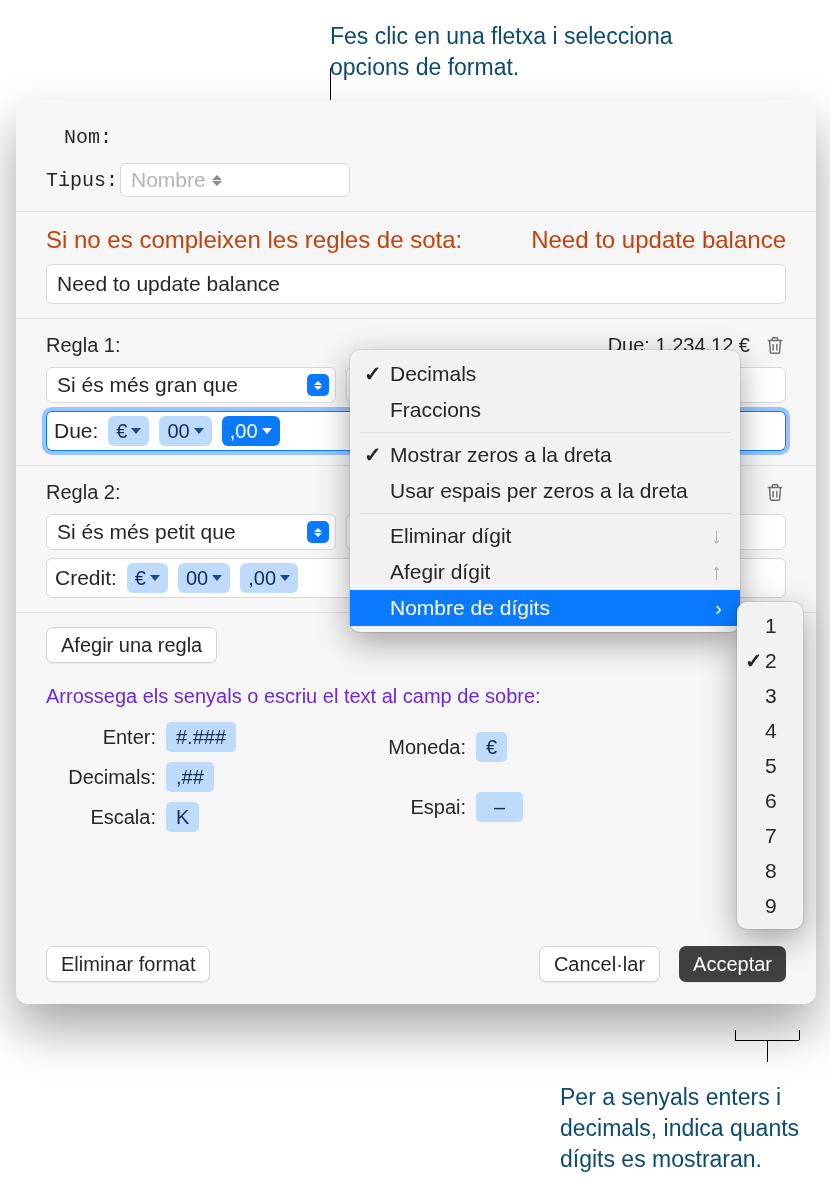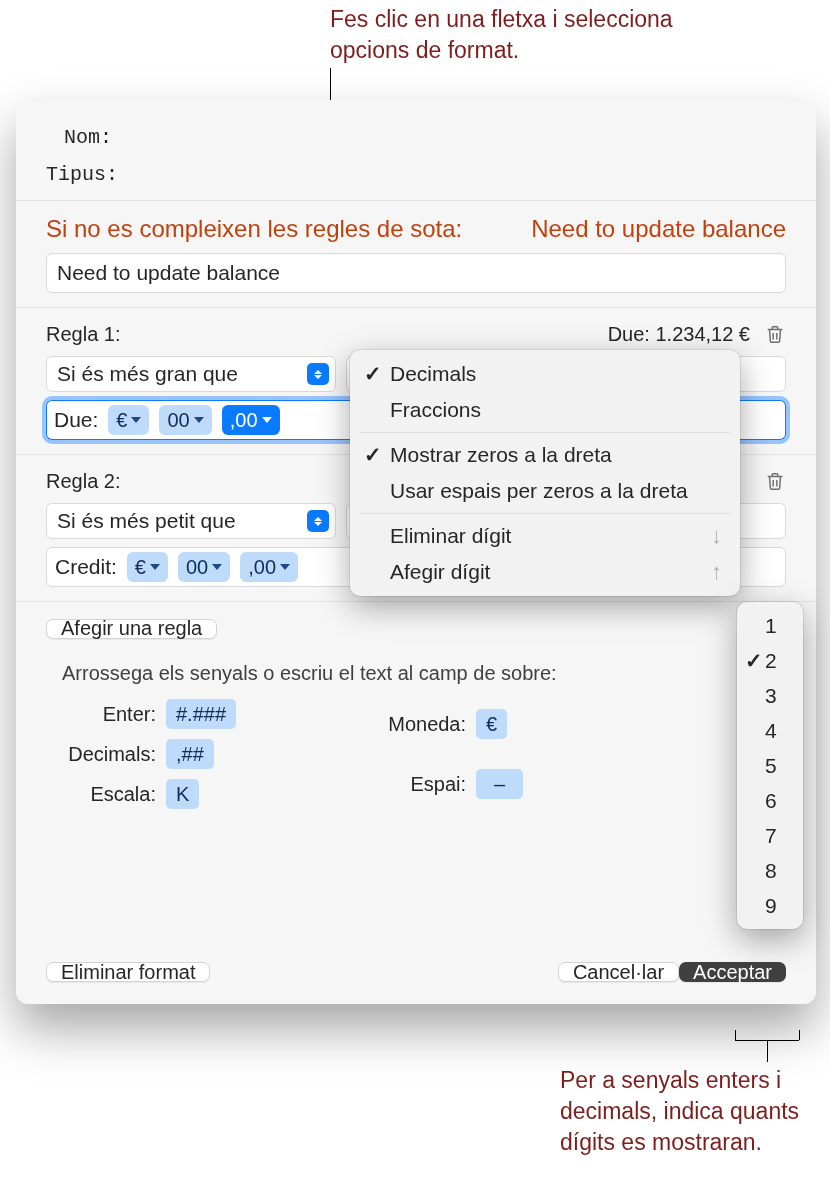--- a/index.html
+++ b/index.html
@@ -7,23 +7,24 @@
     font-family: -apple-system, "Helvetica Neue", Helvetica, Arial, sans-serif;
     font-size: 21px;
     color: #262626;
     background: #fff;
     width: 830px;
     height: 1178px;
     position: relative;
   }
   .callout {
     position: absolute;
-    color: #7f1d1d;
+    color: #0c4a6e;
     line-height: 1.35;
     font-size: 23px;
+    margin-top: 17px;
   }
   .callout-top { left: 330px; top: 4px; width: 360px; }
   .callout-bottom { left: 560px; top: 1065px; width: 260px; text-align: left; }
   .leader { position: absolute; background: #000; }
   .leader-top { left: 330px; top: 68px; width: 1px; height: 382px; }
   .leader-bot-h { left: 735px; top: 1040px; width: 64px; height: 1px; }
   .leader-bot-t1 { left: 735px; top: 1030px; width: 1px; height: 10px; }
   .leader-bot-t2 { left: 799px; top: 1030px; width: 1px; height: 10px; }
   .leader-bot-v { left: 767px; top: 1040px; width: 1px; height: 22px; }
 
@@ -83,25 +84,25 @@
   .fmt-row { margin:0 30px 14px; height:40px; border-radius:6px; display:flex; align-items:center; padding:0 8px; gap:10px; font-size:21px;}
   .fmt-row.focused { background:#fff; box-shadow: 0 0 0 4px #97c4ff, inset 0 0 0 1px #0a7bff; }
   .fmt-row.plain { background:#fff; border:1px solid #d9d9d9; }
   .token { height:30px; border-radius:6px; display:flex; align-items:center; padding:0 8px; gap:4px; font-size:20px;}
   .token.light { background:#bedbfb; color:#0f2e55; }
   .token.hl { background:#0a7bff; color:#fff; }
   .tok-chev { width:0;height:0;border-left:5px solid transparent;border-right:5px solid transparent;}
   .token.light .tok-chev { border-top:6px solid #1b4a86;}
   .token.hl .tok-chev{ border-top:6px solid #fff;}
 
-  .btn { height:20px; padding:0 14px; border:1px solid #d4d4d4; border-radius:7px; background:#fff; display:inline-flex; align-items:center; font-size:20px; box-shadow: 0 1px 1px rgba(0,0,0,0.06); cursor:default;}
+  .btn { height:36px; padding:0 14px; border:1px solid #d4d4d4; border-radius:7px; background:#fff; display:inline-flex; align-items:center; font-size:20px; box-shadow: 0 1px 1px rgba(0,0,0,0.06); cursor:default;}
   .btn.primary { background:#404040; color:#fff; border:none; }
   .btn-row { padding:0 30px; }
 
-  .hint { padding:0 30px; font-size:20px; color:#404040; margin:22px 16px 14px;}
+  .hint { padding:0 30px; font-size:20px; color:#6d28d9; margin:22px 0 14px;}
   .grid { padding:0 30px; display:flex; gap:120px;}
   .col { display:grid; grid-template-columns:110px auto; row-gap:10px; column-gap:10px; align-items:center;}
   .col .glab{ text-align:right; font-size:20px;}
   .pill { height:30px; border-radius:5px; background:#bedbfb; color:#0f2e55; display:inline-flex; align-items:center; padding:0 10px; font-size:20px;}
 
   .footer { position:absolute; left:0; right:0; bottom:22px; padding:0 30px; display:flex; justify-content:space-between; align-items:center;}
 
   
   .menu {
     position:absolute;
@@ -142,20 +143,24 @@
 <div class="leader leader-top"></div>
 
 <div class="sheet">
 
   <div class="row">
     <div class="lab">Nom:</div>
   </div>
 
   <div class="row">
     <div class="lab">Tipus:</div>
+    <div class="select disabled" style="width:230px">
+      <span>Nombre</span>
+      <span class="upd"></span>
+    </div>
   </div>
 
   <div class="hr"></div>
 
   <div class="sub">
     <span>Si no es compleixen les regles de sota:</span>
     <span>Need to update balance</span>
   </div>
   <div class="block-input">Need to update balance</div>
 
@@ -248,21 +253,21 @@
     <div class="col">
       <div class="glab">Moneda:</div>
       <div><span class="pill">€</span></div>
       <div class="glab">Espai:</div>
       <div><span class="pill" style="padding:0 18px">–</span></div>
     </div>
   </div>
 
   <div class="footer">
     <div class="btn">Eliminar format</div>
-    <div style="display:flex; gap:0;">
+    <div style="display:flex; gap:19px;">
       <div class="btn">Cancel·lar</div>
       <div class="btn primary">Acceptar</div>
     </div>
   </div>
 
 </div>
 
 <div class="menu">
   <div class="mi">
     <span class="chk">✓</span>
@@ -280,20 +285,24 @@
     <span>Usar espais per zeros a la dreta</span>
   </div>
   <div class="mi sep"></div>
   <div class="mi">
     <span>Eliminar dígit</span>
     <span class="grey">↓</span>
   </div>
   <div class="mi">
     <span>Afegir dígit</span>
     <span class="grey">↑</span>
+  </div>
+  <div class="mi hl">
+    <span>Nombre de dígits</span>
+    <span class="rarr">›</span>
   </div>
 </div>
 
 <div class="submenu">
   <div class="si">
       <span>1</span>
     </div>
   <div class="si">
       <span class="chk">✓</span>
       <span>2</span>

